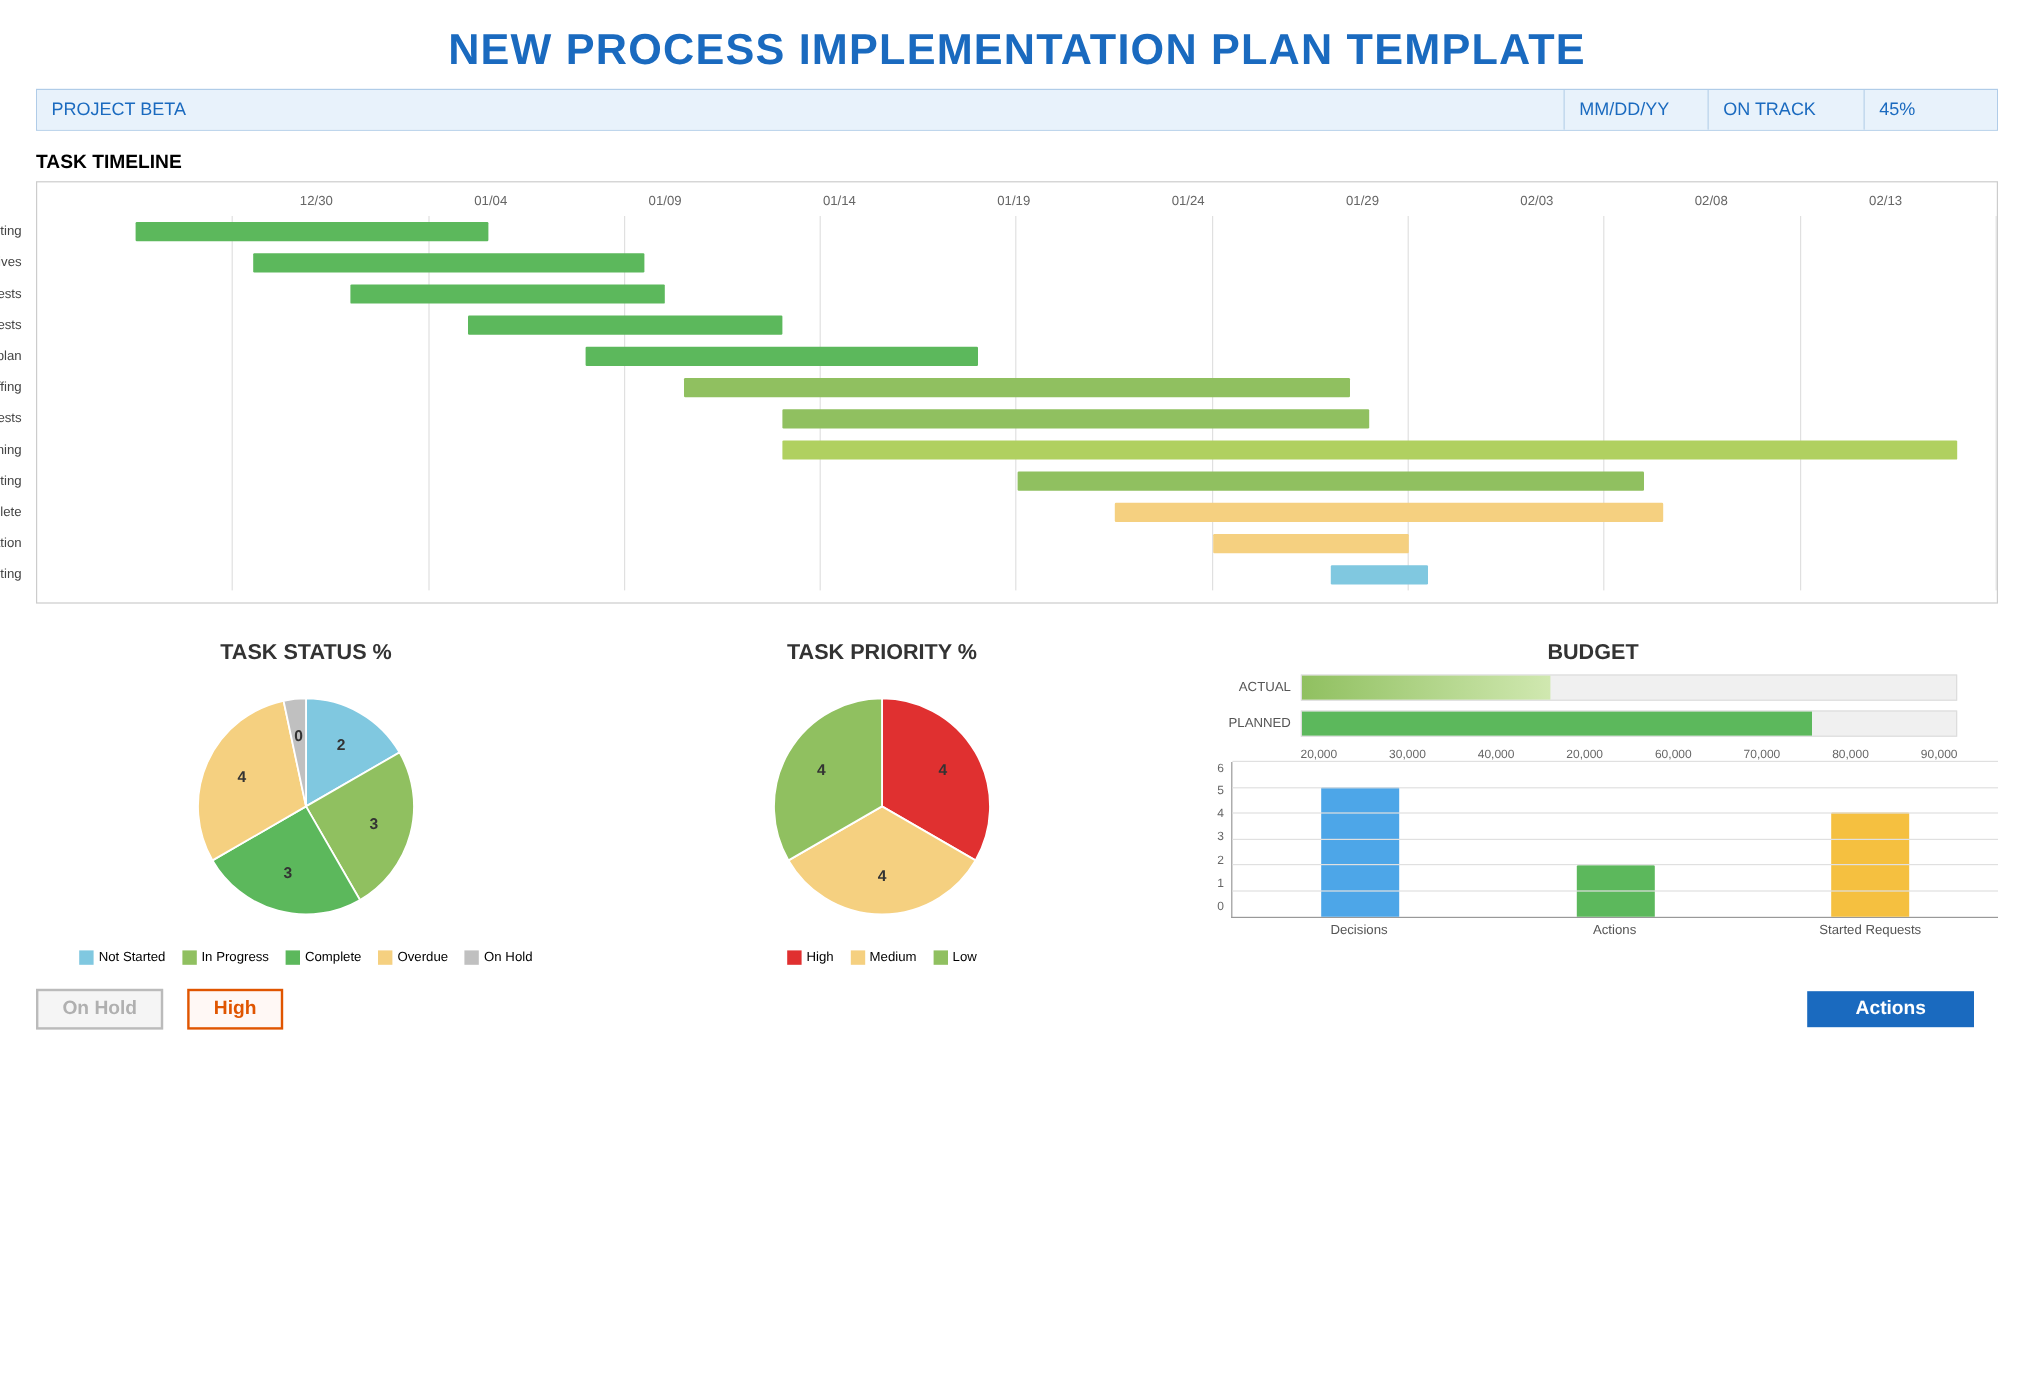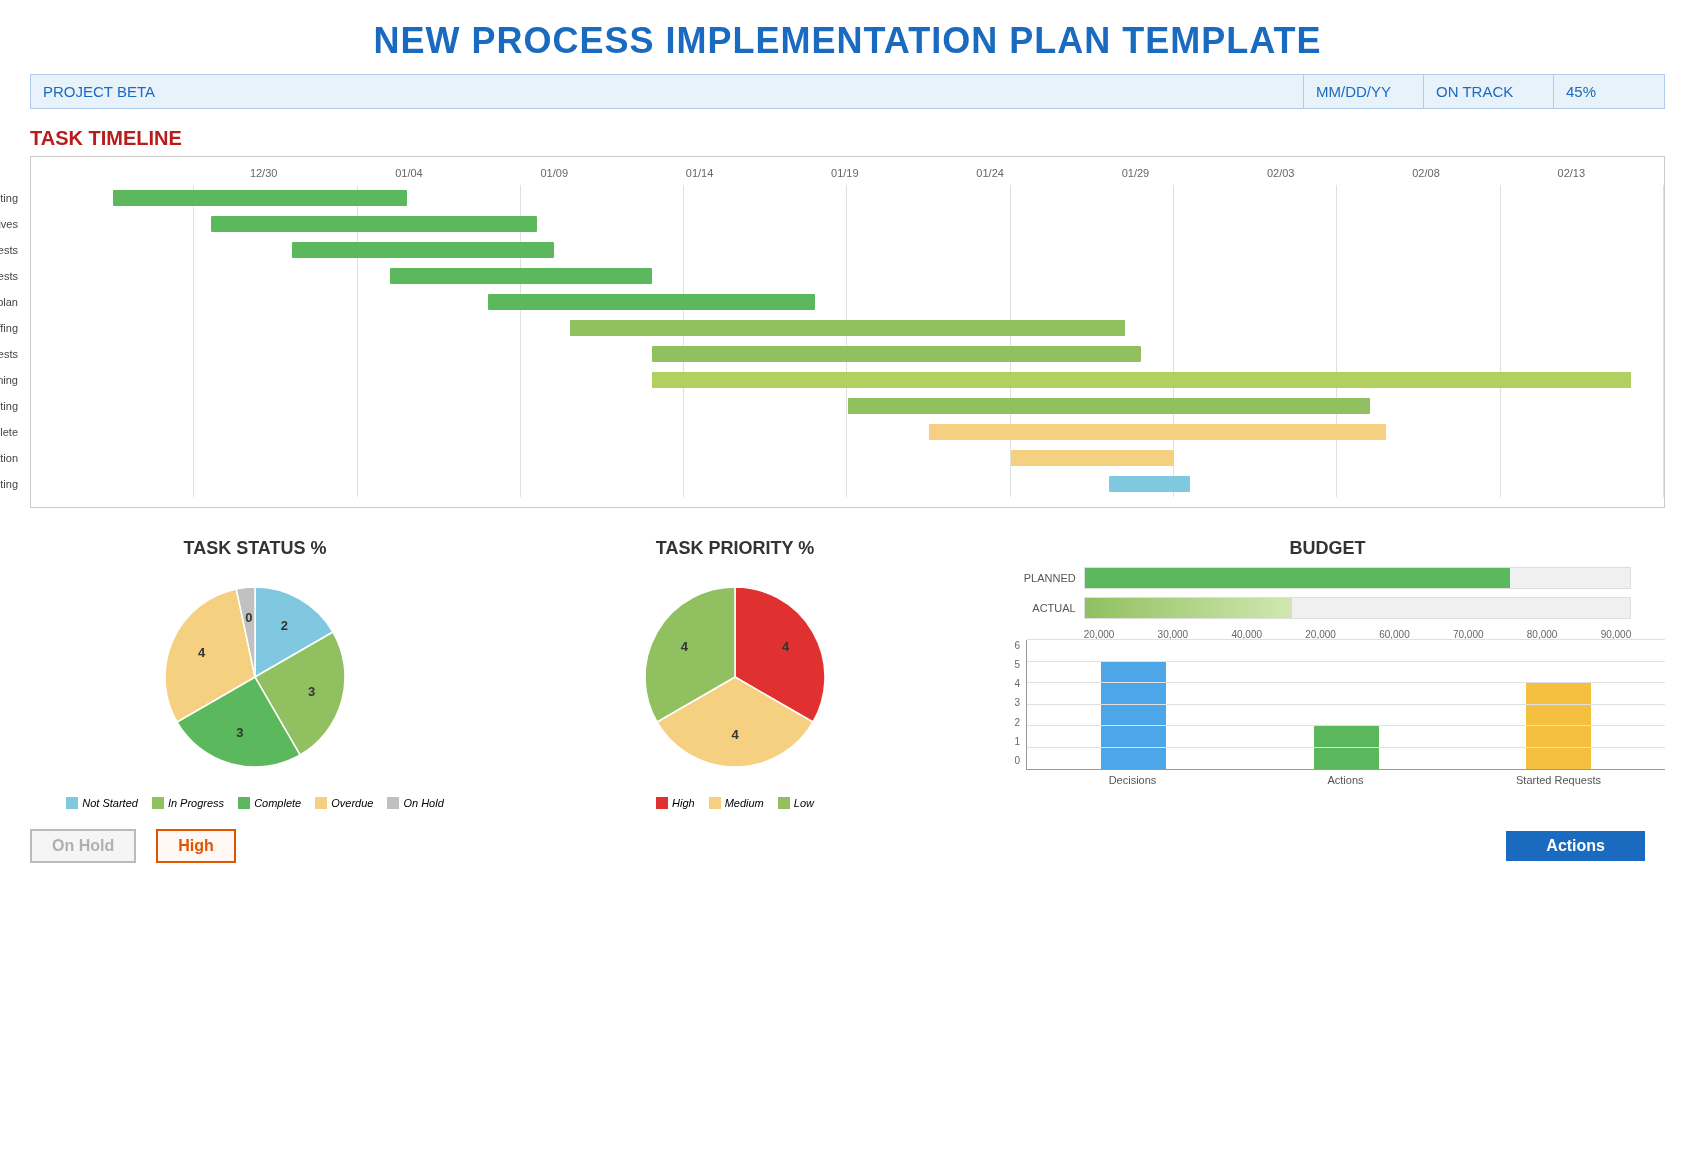--- a/index.html
+++ b/index.html
@@ -13,33 +13,33 @@
     .project-info-header .col-status { width: 130px; padding-left: 10px; }
     .project-info-header .col-complete { width: 110px; padding-left: 10px; }
     .project-info-row { display: flex; gap: 0; border: 1.5px solid #b0cce8; }
     .project-info-row .cell { padding: 8px 12px; font-size: 15px; color: #1a6abf; background: #e8f2fb; border-right: 1.5px solid #b0cce8; }
     .project-info-row .cell:last-child { border-right: none; }
     .project-info-row .cell-name { flex: 1; }
     .project-info-row .cell-date { width: 120px; }
     .project-info-row .cell-status { width: 130px; }
     .project-info-row .cell-complete { width: 110px; }
 
-    .section-title { font-size: 20px; font-weight: bold; color: #b91c1c; margin: 18px 0 6px; text-transform: uppercase; }
+    .section-title { font-size: 16px; font-weight: bold; color: #000000; margin: 18px 0 6px; text-transform: uppercase; }
 
     
     .gantt-container { border: 1.5px solid #ccc; padding: 10px 0 10px 0; background: #fff; margin-bottom: 30px; }
     .gantt-header { display: flex; margin-left: 160px; margin-right: 20px; margin-bottom: 6px; }
     .gantt-header-date { flex: 1; font-size: 11px; color: #666; text-align: center; }
 
     
     .charts-section { display: flex; gap: 30px; margin-top: 10px; }
     .chart-box { flex: 1; }
     .chart-title { font-size: 18px; font-weight: bold; color: #333; text-align: center; margin-bottom: 8px; text-transform: uppercase; }
     .pie-wrapper { display: flex; flex-direction: column; align-items: center; }
-    .pie-legend { display: flex; flex-wrap: wrap; gap: 6px 14px; margin-top: 10px; justify-content: center; font-size: 11px; font-style: italic; }
+    .pie-legend { display: flex; flex-wrap: wrap; gap: 6px 14px; margin-top: 10px; justify-content: center; font-size: 11px; }
     .legend-item { display: flex; align-items: center; gap: 4px; }
     .legend-dot { width: 12px; height: 12px; display: inline-block; }
 
     
     .budget-chart { margin: 0 auto; width: 90%; }
     .budget-bar-row { display: flex; align-items: center; margin-bottom: 8px; }
     .budget-label { width: 60px; font-size: 11px; color: #555; text-align: right; padding-right: 8px; }
     .budget-bar-bg { flex: 1; background: #f0f0f0; height: 22px; position: relative; border: 1px solid #ddd; }
     .budget-axis { display: flex; margin-left: 60px; font-size: 10px; color: #666; justify-content: space-between; padding-top: 2px; }
 
@@ -234,29 +234,29 @@
               <span>Low</span>
             </div>
           </div>
       </div>
     </div>
 
     <div class="chart-box" style="flex:1.5;">
       <div class="chart-title">BUDGET</div>
       <div class="budget-chart" id="budget-chart">
           <div class="budget-bar-row">
+            <div class="budget-label">ACTUAL</div>
+            <div class="budget-bar-bg">
+              <div style="width: 38%; height: 100%; background: linear-gradient(to right, rgb(144, 192, 96), rgb(208, 232, 176));"></div>
+            </div>
+          </div>
+          <div class="budget-bar-row">
             <div class="budget-label">PLANNED</div>
             <div class="budget-bar-bg">
               <div style="width: 78%; height: 100%; background: rgb(92, 184, 92);"></div>
-            </div>
-          </div>
-          <div class="budget-bar-row">
-            <div class="budget-label">ACTUAL</div>
-            <div class="budget-bar-bg">
-              <div style="width: 38%; height: 100%; background: linear-gradient(to right, rgb(144, 192, 96), rgb(208, 232, 176));"></div>
             </div>
           </div>
           <div class="budget-axis">
             <span>20,000</span>
             <span>30,000</span>
             <span>40,000</span>
             <span>20,000</span>
             <span>60,000</span>
             <span>70,000</span>
             <span>80,000</span>

